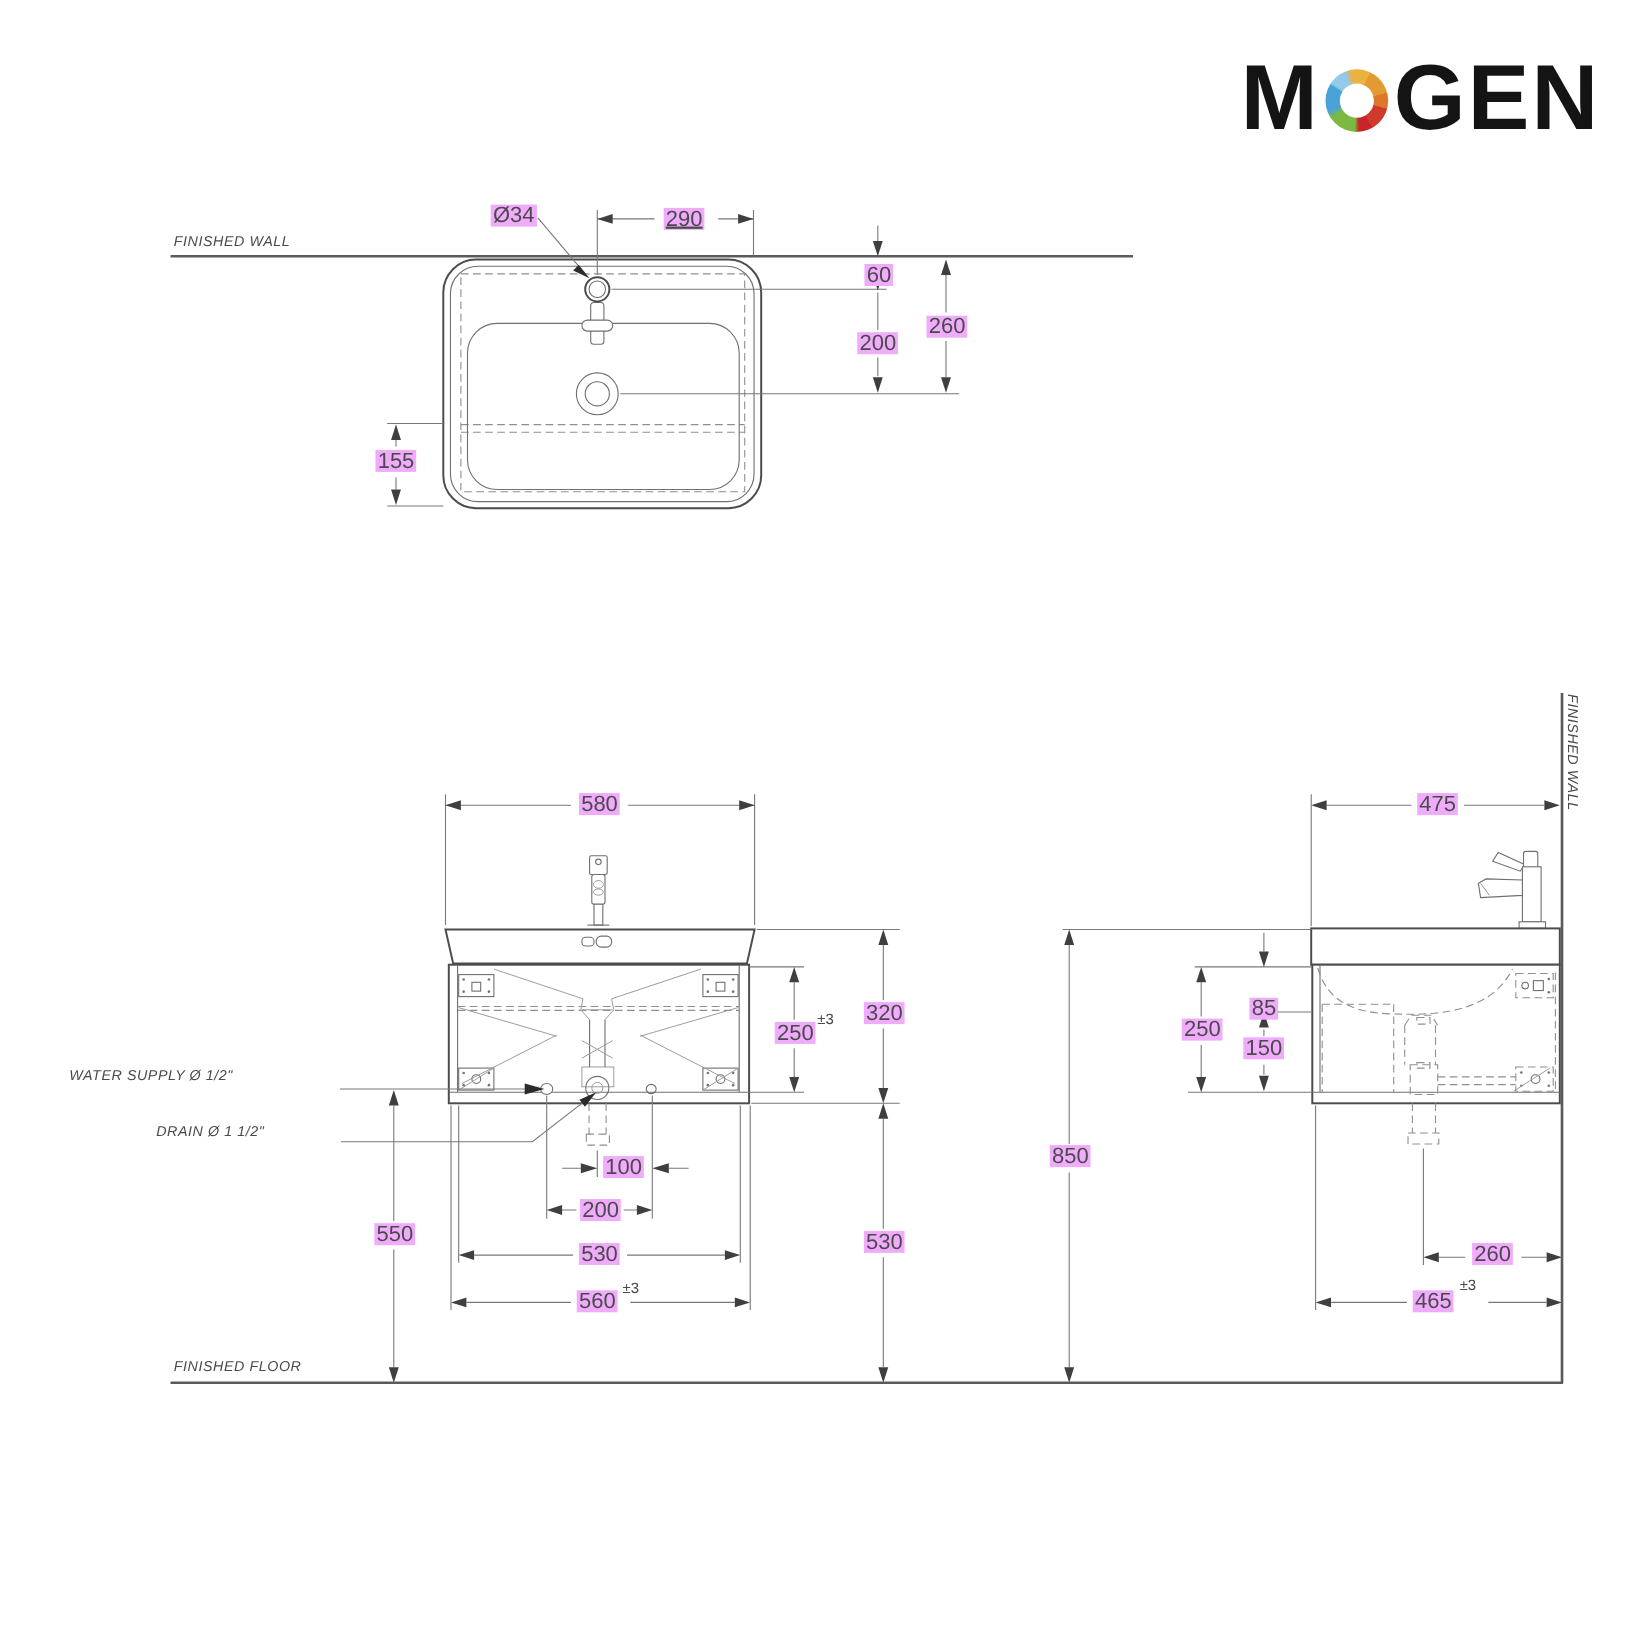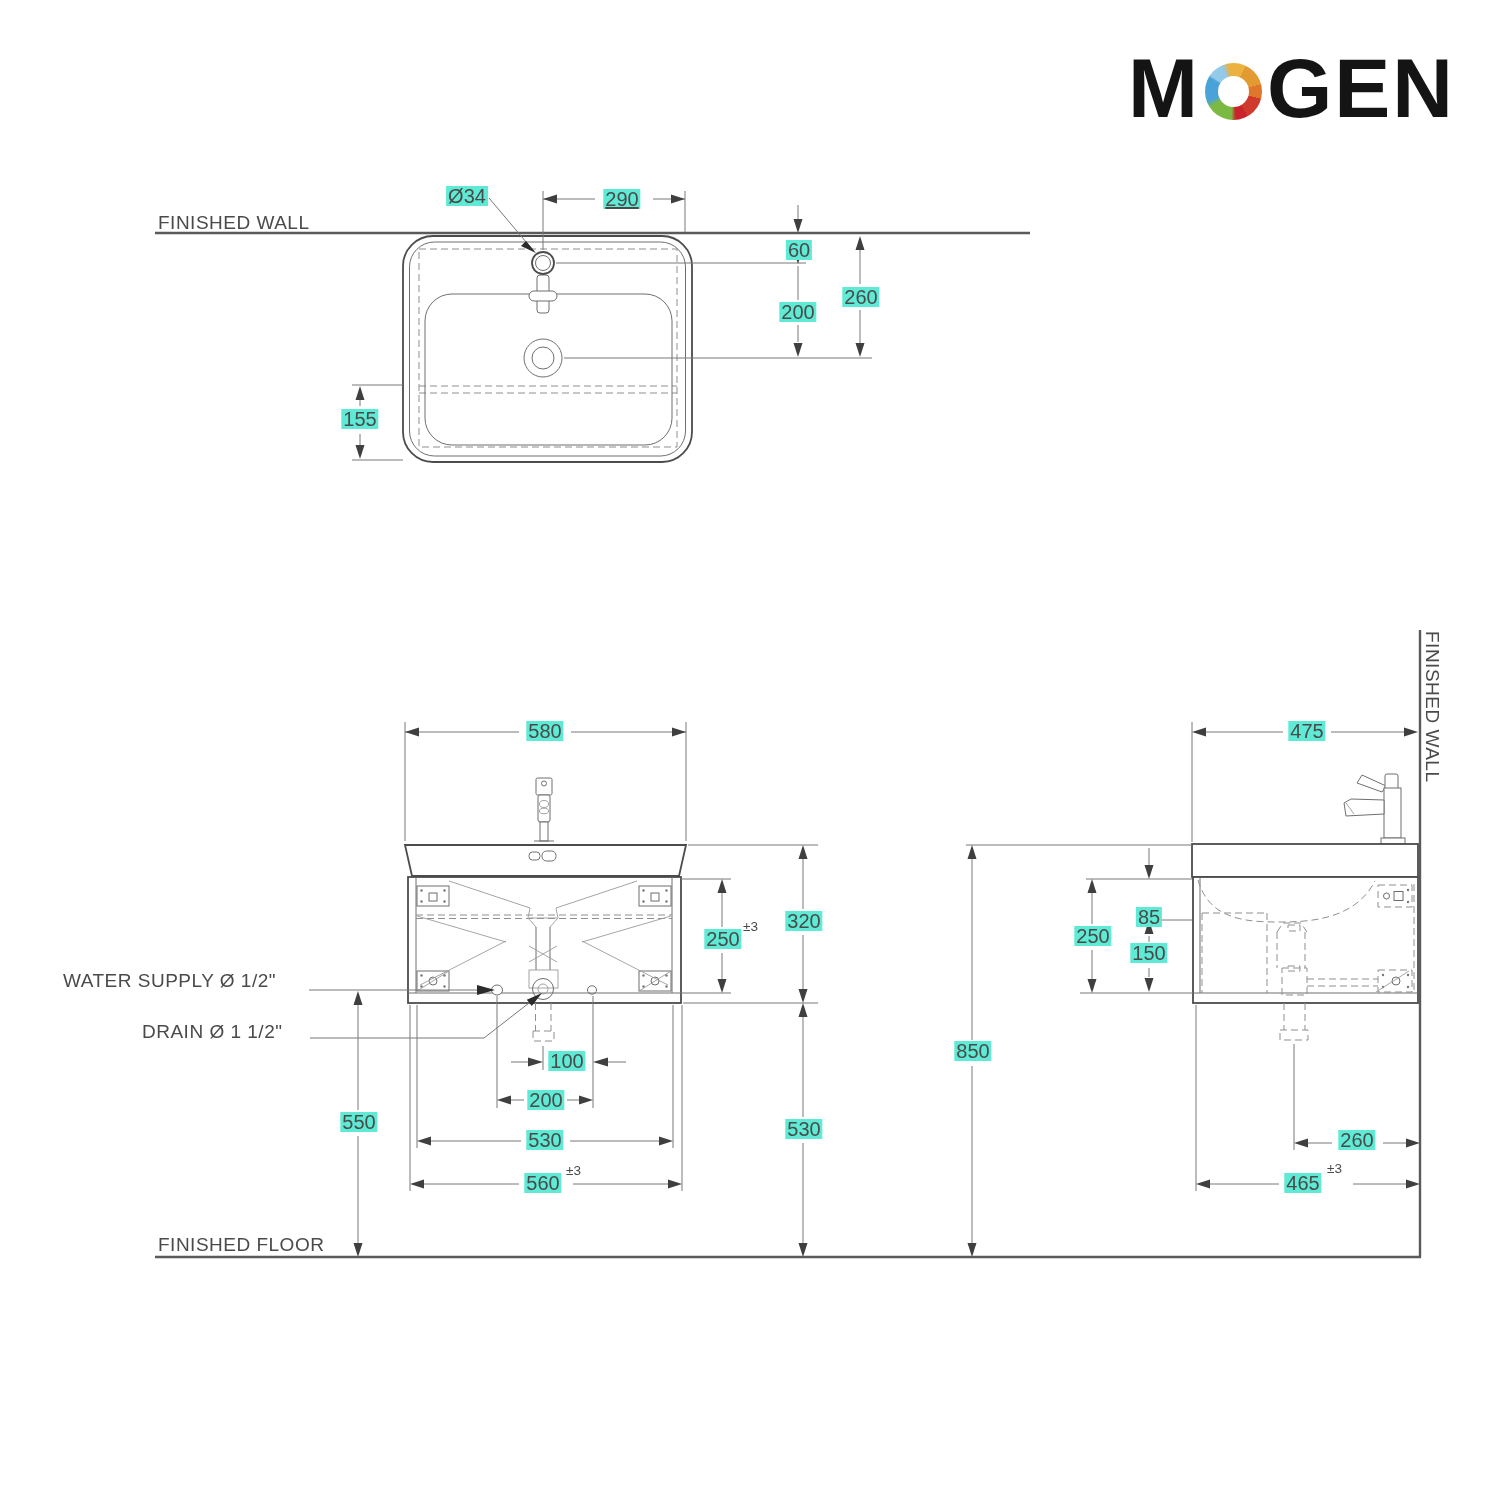--- a/index.html
+++ b/index.html
@@ -11,24 +11,24 @@
   .s2f{stroke:#6f6f6f;stroke-width:1;fill:#fff;}
   .thin{stroke:#9b9b9b;stroke-width:0.9;fill:none;}
   .sd{stroke:#8f8f8f;stroke-width:1;fill:none;stroke-dasharray:7 4;}
   .sdf{stroke:#8f8f8f;stroke-width:1;fill:none;stroke-dasharray:7 4;}
   .dim{stroke:#787878;stroke-width:1;fill:none;}
   .wall{stroke:#5a5a5a;stroke-width:2.4;fill:none;}
   .ar{fill:#3f3f3f;stroke:none;}
   .ar2{fill:#2b2b2b;stroke:none;}
   .dot{fill:#777;stroke:none;}
   
-  .t{position:absolute;font-size:20px;color:#4a4a4a;background:#5eead4;padding:0 2px;
+  .t{position:absolute;font-size:20px;color:#4a4a4a;background:#f0abfc;padding:0 2px;
      white-space:nowrap;line-height:1;transform:translateX(-50%);}
-  .lbl{position:absolute;font-size:19px;color:#4a4a4a;letter-spacing:0.5px;
-       white-space:nowrap;line-height:1;}
+  .lbl{position:absolute;font-size:13px;color:#4a4a4a;letter-spacing:0.5px;
+       white-space:nowrap;line-height:1;font-style:italic;}
   .tol{position:absolute;font-size:13.5px;color:#4a4a4a;background:#fff;line-height:1;white-space:nowrap;}
   .vert{writing-mode:vertical-rl;}
   
   #logo{position:absolute;left:1128px;top:46px;display:flex;align-items:center;
         font-weight:bold;font-size:84px;color:#141414;letter-spacing:2px;line-height:1;}
   #logo .ring{width:57px;height:57px;border-radius:50%;margin:6px 5px 0 5px;position:relative;
     background:conic-gradient(#ecb23f 0deg 25deg,#e39a33 25deg 75deg,#e0762c 75deg 105deg,
       #d03a2c 105deg 150deg,#c9242b 150deg 175deg,#7cb942 185deg 235deg,
       #4aa3d8 250deg 300deg,#93c9e9 305deg 335deg,#ecb23f 350deg 360deg);}
   #logo .ring .hole{position:absolute;left:13px;top:13px;width:31px;height:31px;border-radius:50%;background:#fff;}

